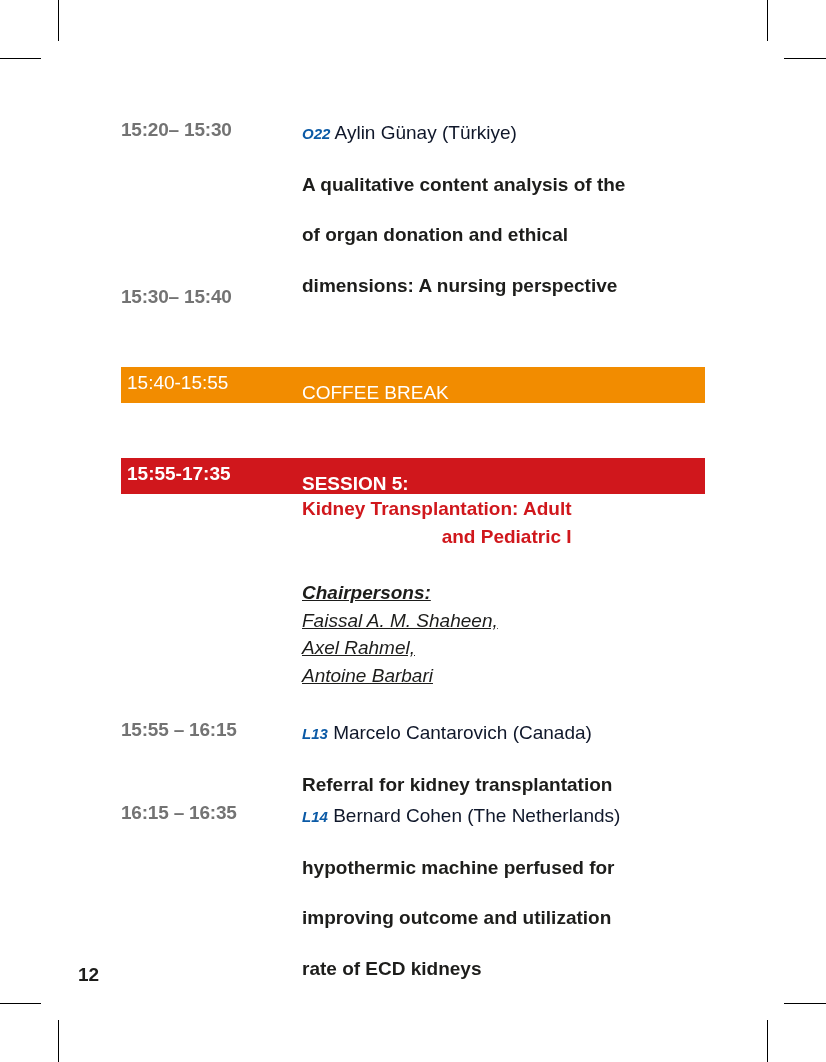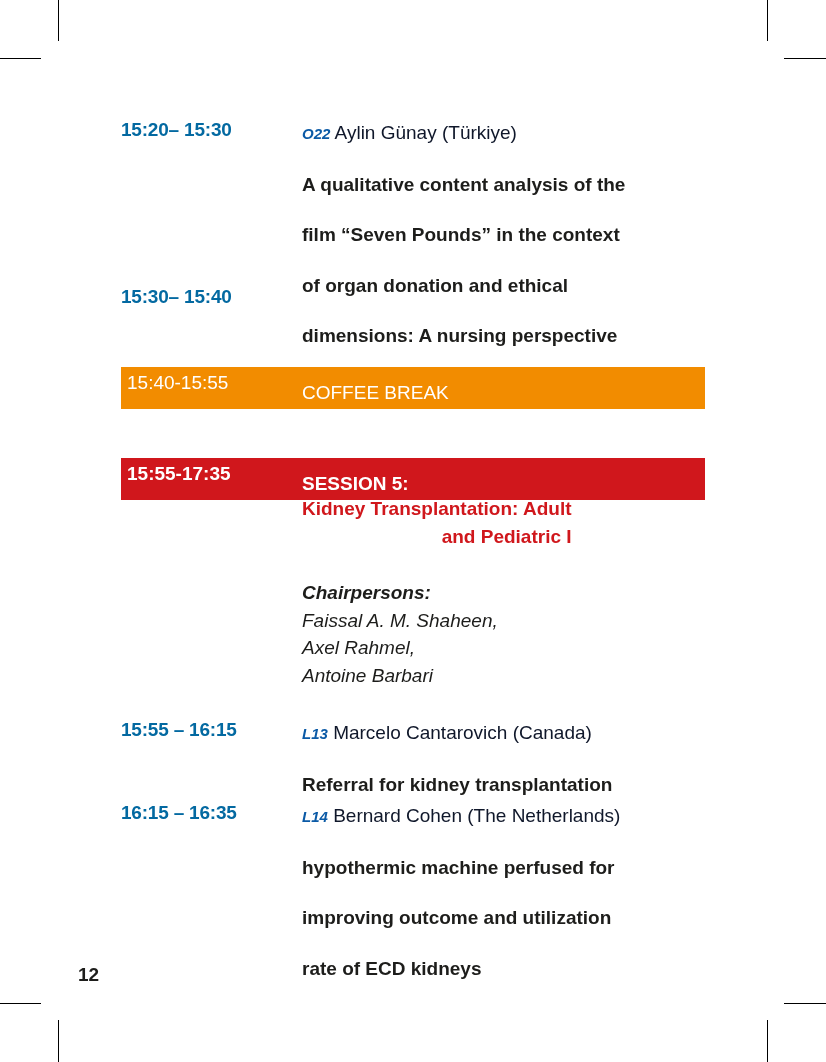--- a/index.html
+++ b/index.html
@@ -4,37 +4,37 @@
 <style>
   html, body { margin: 0; padding: 0; background: #ffffff; }
   body {
     width: 826px; height: 1062px; position: relative; overflow: hidden;
     font-family: "Liberation Sans", sans-serif; color: #1d1d1b;
   }
   .crop { position: absolute; background: #000; }
   .row { position: absolute; left: 121px; width: 584px; }
   .time {
     position: absolute; left: 0; top: 0;
-    font-weight: bold; font-size: 19px; color: #0369a1; letter-spacing: -0.2px;
+    font-weight: bold; font-size: 19px; color: #737373; letter-spacing: -0.2px;
   }
   .content { position: absolute; left: 181px; top: 0; width: 420px; }
   .code { font-weight: bold; color: #0b5aa6; font-size: 15px; font-style: italic; }
   .speaker { font-size: 19px; color: #0f172a; }
   .line { font-size: 19px; line-height: 27.5px; white-space: nowrap; }
   .title { font-weight: bold; color: #1d1d1b; margin-top: 23px; }
   .bar {
-    position: absolute; left: 121px; width: 584px; height: 42px;
+    position: absolute; left: 121px; width: 584px; height: 36px;
     color: #fff; font-size: 19px;
   }
   .bar .bt { position: absolute; left: 6px; top: 5px; }
   .bar .bl { position: absolute; left: 181px; top: 15px; }
   .bar.orange { background: #f28c00; }
   .bar.red { background: #d0171c; font-weight: bold; }
   .sess-title { position: absolute; left: 302px; color: #d0171c; font-weight: bold; font-size: 19px; line-height: 28px; white-space: nowrap; text-align: right; }
-  .chair { position: absolute; left: 302px; font-size: 19px; line-height: 27.5px; white-space: nowrap; font-style: italic; }
+  .chair { position: absolute; left: 302px; font-size: 19px; line-height: 27.5px; white-space: nowrap; font-style: italic; text-decoration: underline; }
   .chair .lbl { font-weight: bold; }
   .pagenum { position: absolute; left: 78px; top: 964px; font-weight: bold; font-size: 19px; }
 </style>
 </head>
 <body>
 
 <div class="crop" style="left:58px;top:0;width:1px;height:41px;"></div>
 <div class="crop" style="left:0;top:58px;width:41px;height:1px;"></div>
 <div class="crop" style="left:767px;top:0;width:1px;height:41px;"></div>
 <div class="crop" style="left:784px;top:58px;width:42px;height:1px;"></div>
@@ -43,21 +43,20 @@
 <div class="crop" style="left:784px;top:1003px;width:42px;height:1px;"></div>
 <div class="crop" style="left:767px;top:1020px;width:1px;height:42px;"></div>
 
 <div class="row" style="top:119px;">
   <div class="time">15:20– 15:30</div>
   <div class="content">
     <div class="line">
       <span class="code">O22</span><span class="speaker"> Aylin Günay (Türkiye)</span>
     </div>
     <div class="line title">A qualitative content analysis of the</div>
-    <div class="line title">film “Seven Pounds” in the context</div>
     <div class="line title">of organ donation and ethical</div>
     <div class="line title">dimensions: A nursing perspective</div>
   </div>
 </div>
 
 <div class="row" style="top:286px;">
   <div class="time">15:30– 15:40</div>
   <div class="content">
   </div>
 </div>

